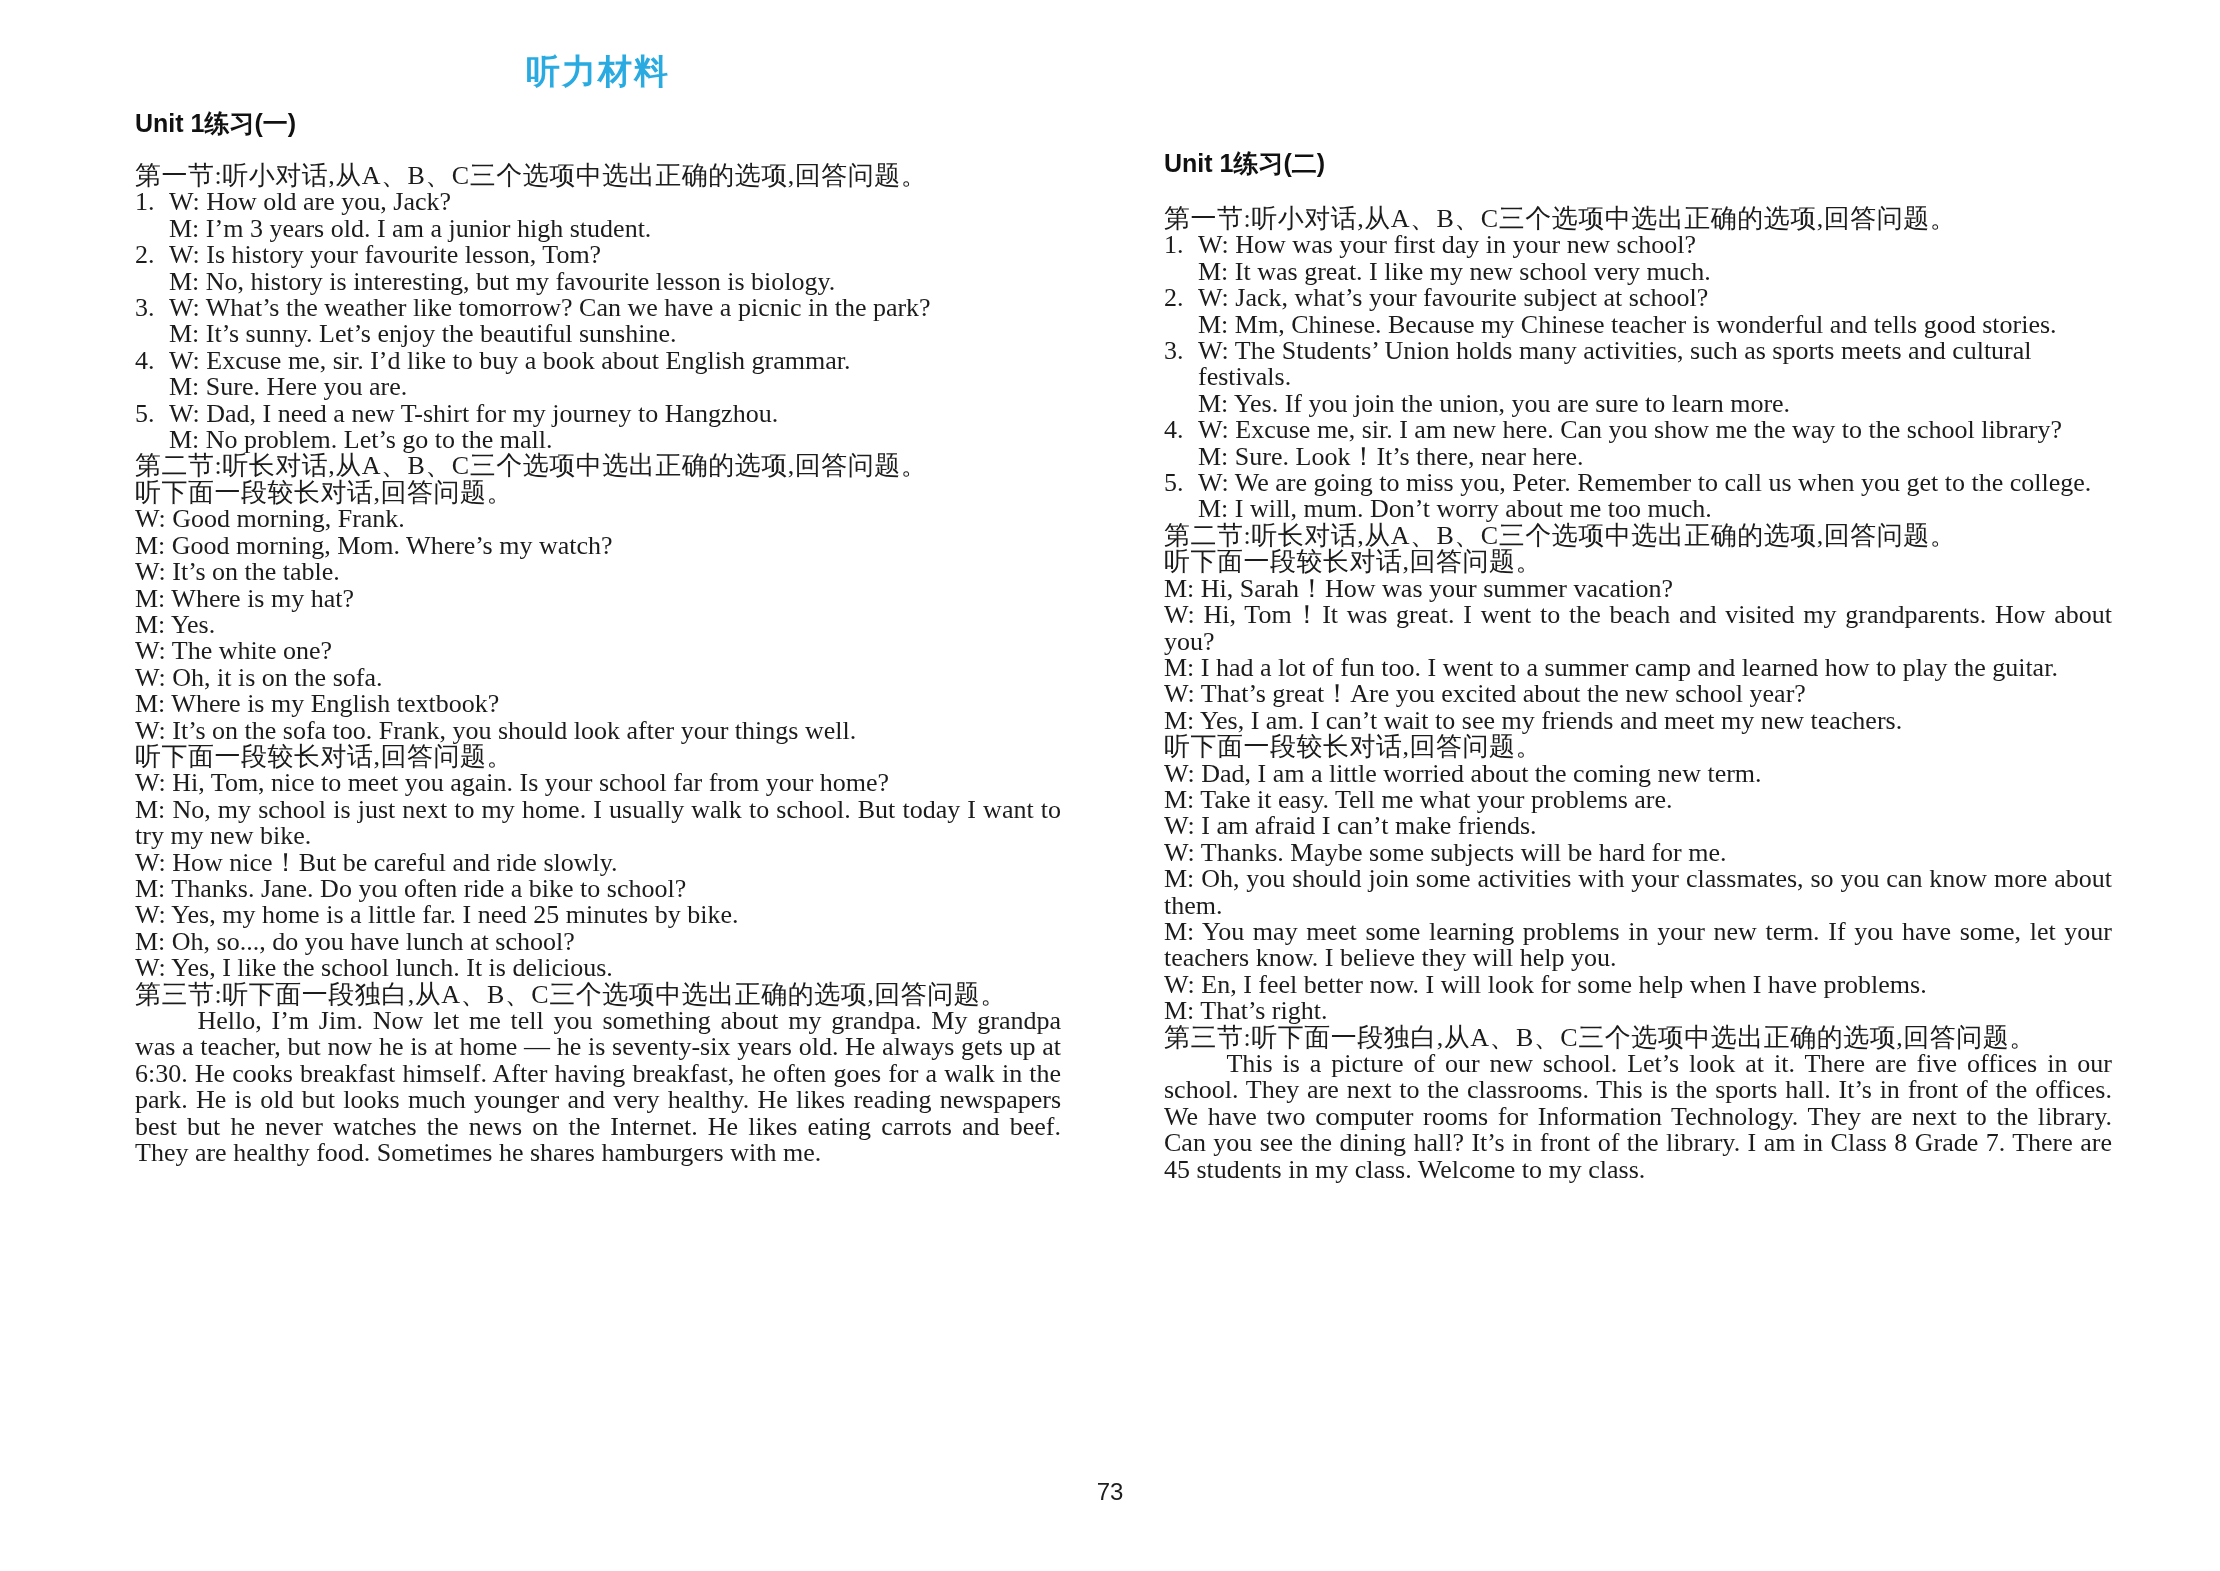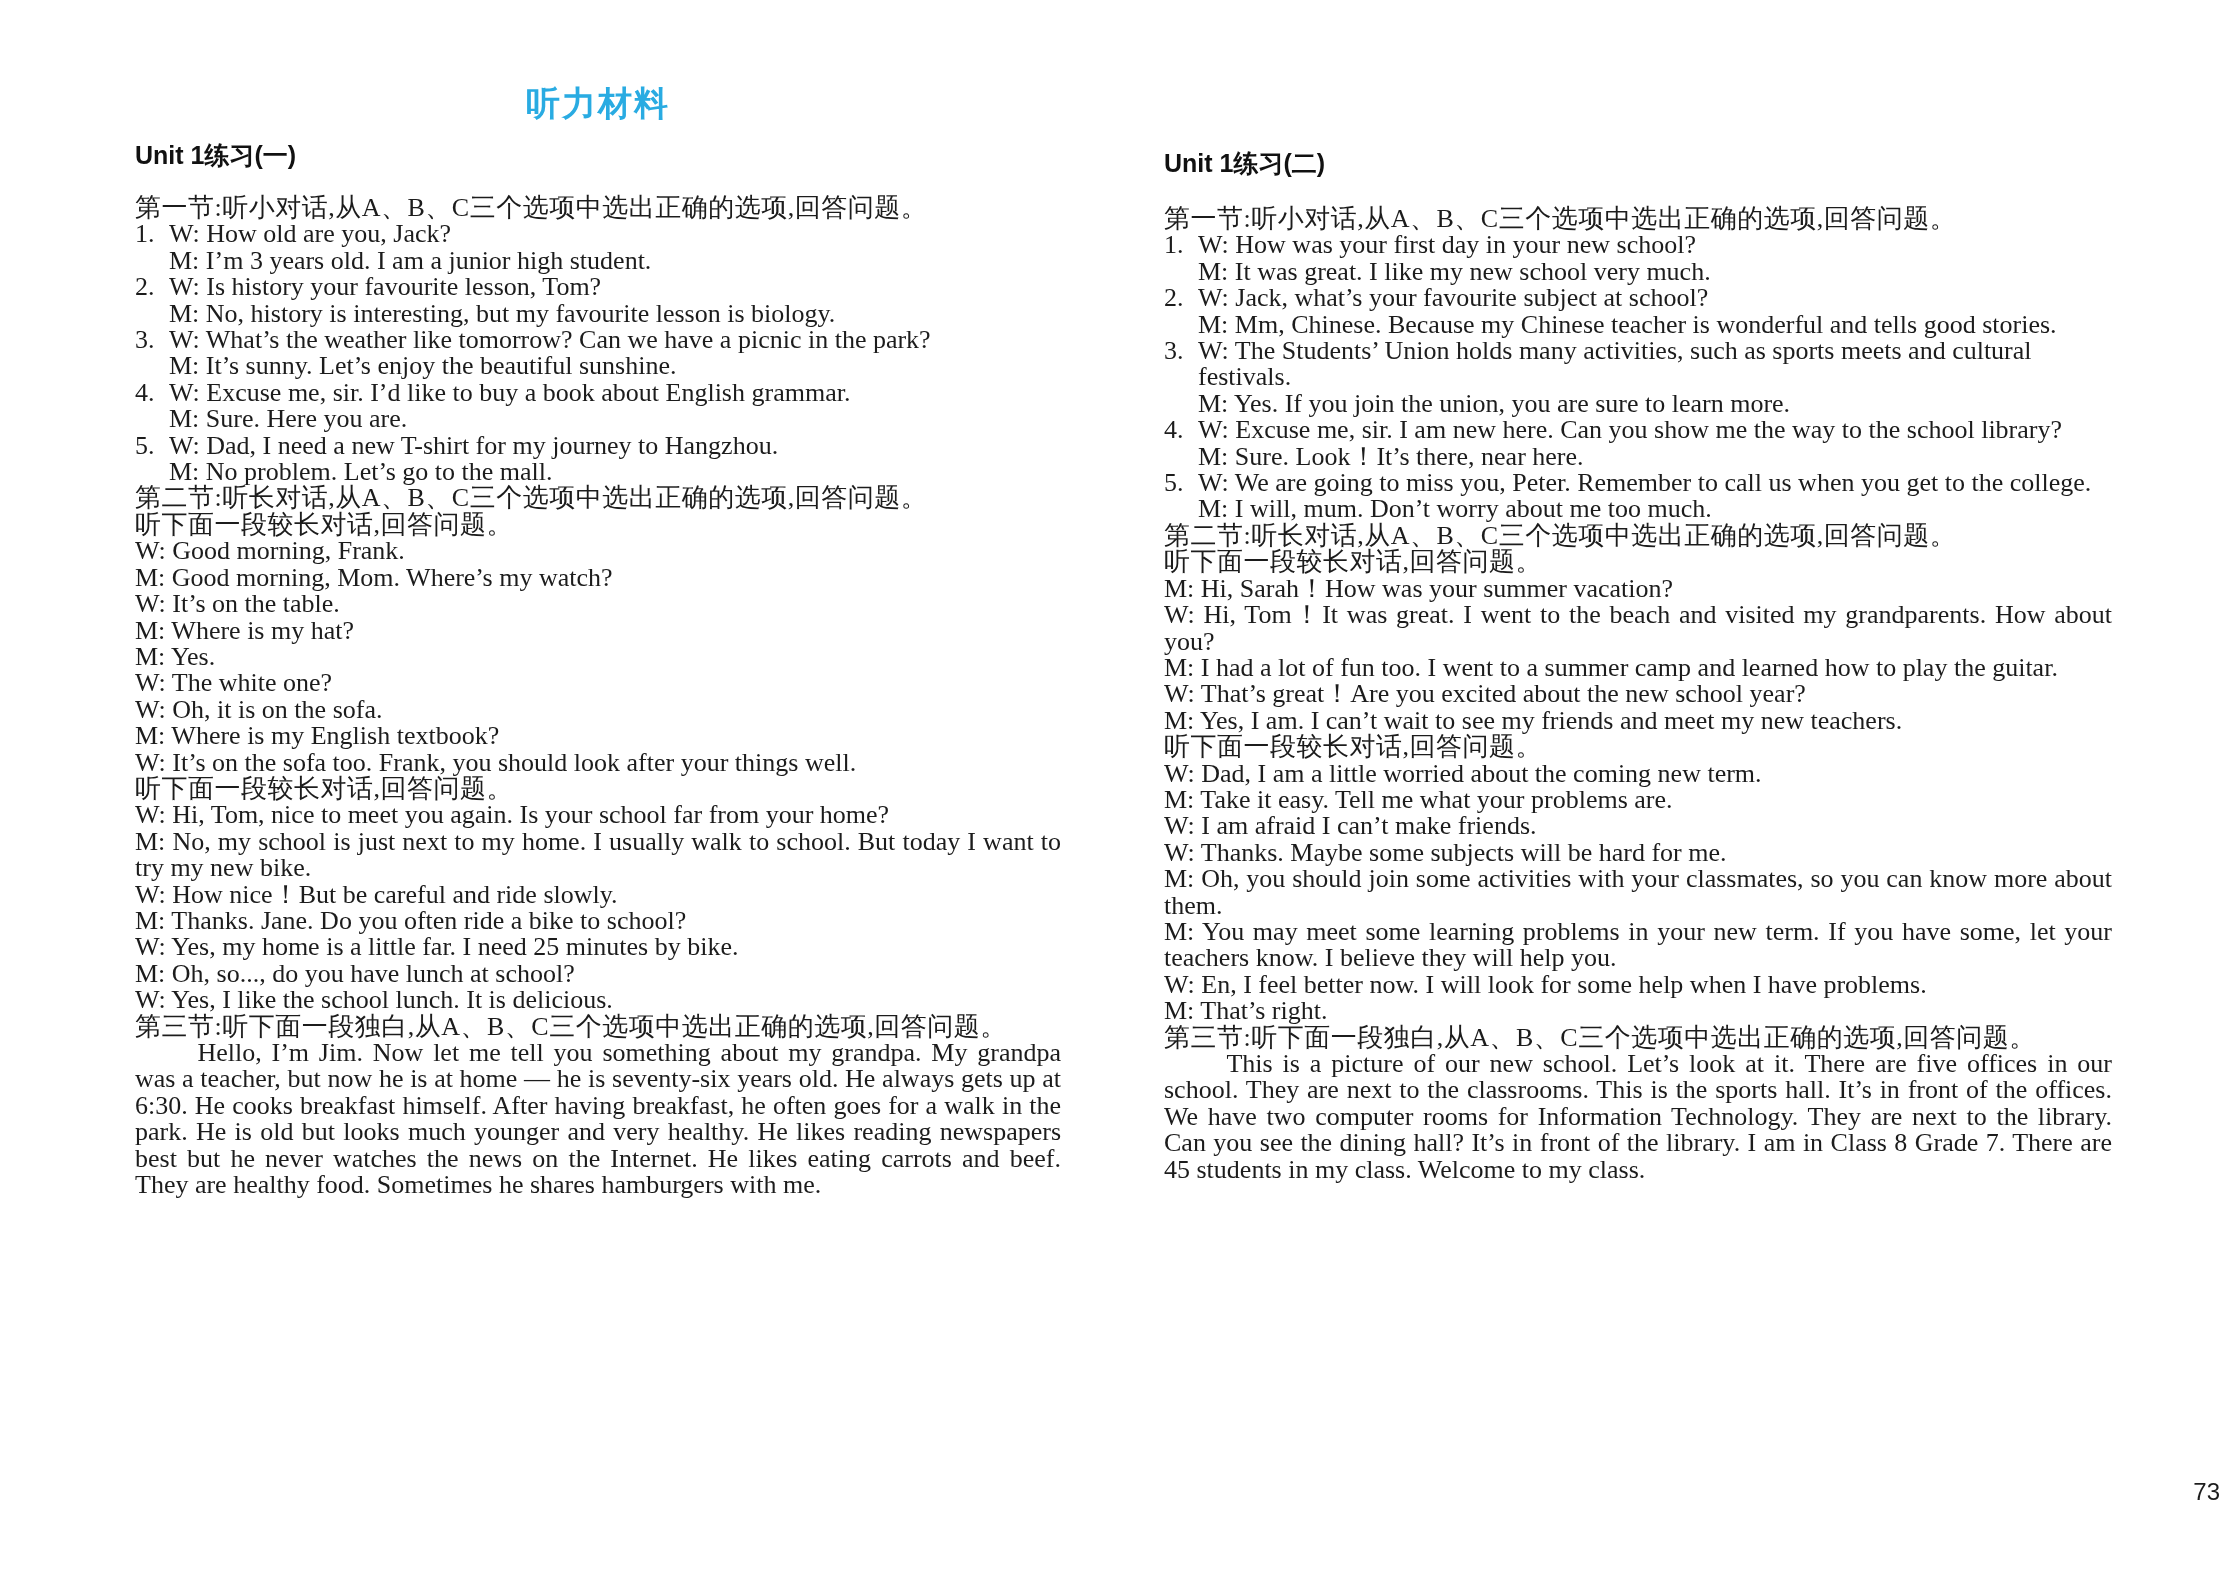--- a/index.html
+++ b/index.html
@@ -10,21 +10,21 @@
     height:1571px;
     background:#ffffff;
     overflow:hidden;
     font-family:"Liberation Serif","DejaVu Serif",serif;
     color:#1c1c1c;
   }
   .col{position:absolute;top:0;}
   .col-left{left:135px;width:926px;}
   .col-right{left:1164px;width:948px;}
   .main-title{
-    margin-top:86px;
+    margin-top:54px;
     text-align:center;
     font-size:34px;
     line-height:36px;
     font-weight:bold;
     letter-spacing:2px;
   }
   .subtitle{
     text-align:left;
     font-family:"Liberation Sans","DejaVu Sans",sans-serif;
     font-weight:bold;
@@ -41,21 +41,21 @@
   .line.item{position:relative;padding-left:34px;}
   .line.item .num{position:absolute;left:0;top:0;}
   .line.resp{padding-left:34px;}
   .line.dlg{text-align:justify;}
   .line.section{letter-spacing:0.5px;}
   .line.para{text-align:justify;text-indent:2.4em;}
   .page-number{
     position:absolute;
     left:0;right:0;
     top:1478px;
-    text-align:right;
+    text-align:center;
     font-family:"Liberation Sans","DejaVu Sans",sans-serif;
     font-size:24px;
     color:#1c1c1c;
   }
 </style>
 </head>
 <body>
 
 <div class="page">
 

